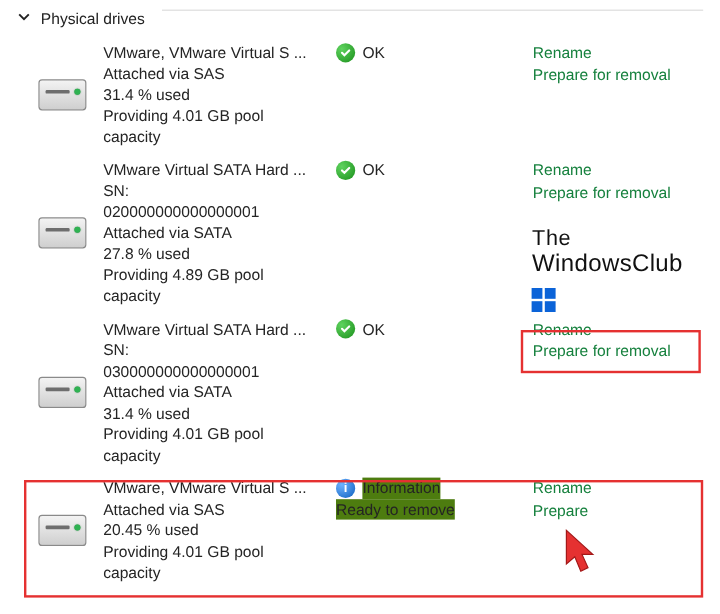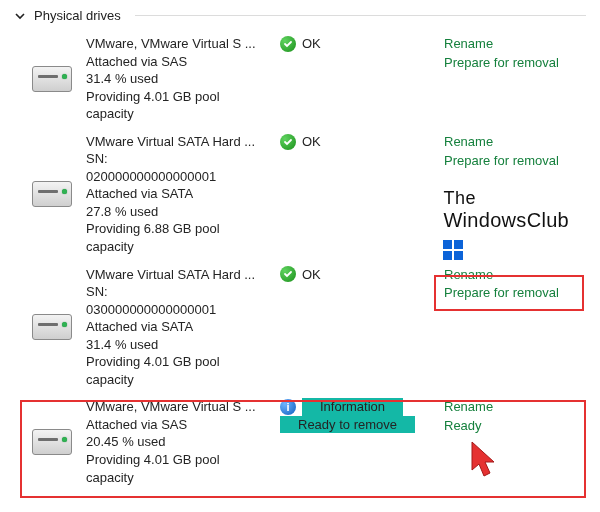--- a/index.html
+++ b/index.html
@@ -9,21 +9,21 @@
     color: #242424;
     background: #ffffff;
     width: 600px;
     height: 512px;
     overflow: hidden;
     position: relative;
     padding: 8px 14px 0 14px;
   }
   .section-header {
     display: flex;
-    align-items: center;
+    align-items: flex-start;
     gap: 8px;
     margin-bottom: 6px;
   }
   .chevron {
     width: 12px; height: 12px;
     display: inline-flex; align-items:center; justify-content:center;
   }
   .chevron svg { width:10px; height:10px; }
   .section-title { font-size: 13px; font-weight: 400; color:#222; }
   .hr {
@@ -73,21 +73,21 @@
     display:flex; align-items:center; justify-content:center;
   }
   .ok-badge svg { width:10px; height:10px; }
   .info-badge {
     width:16px; height:16px; border-radius:50%;
     background: radial-gradient(circle at 30% 30%, #6fb4ff, #0d5fbf);
     display:flex; align-items:center; justify-content:center;
     color:#fff; font-weight:bold; font-size:11px;
   }
   .status-text { }
-  .hl { background: #14b8a6; padding: 0 18px; }
+  .hl { background: #4d7c0f; padding: 0 0; }
   .actions-col { display:flex; flex-direction:column; line-height:1.45; }
   .link { color:#15803d; cursor:pointer; width:fit-content; }
   .red-box-a {
     position:absolute;
     border:2px solid #e53131;
     pointer-events:none;
   }
   .red-box-b {
     position:absolute;
     border:2px solid #e53131;
@@ -167,21 +167,21 @@
       <div class="body"></div>
         <div class="slot"></div>
         <div class="led"></div>
     </div>
     <div class="info-col">
       <div class="info-line">VMware Virtual SATA Hard ...</div>
       <div class="info-line">SN:</div>
       <div class="info-line">020000000000000001</div>
       <div class="info-line">Attached via SATA</div>
       <div class="info-line">27.8 % used</div>
-      <div class="info-line">Providing 6.88 GB pool</div>
+      <div class="info-line">Providing 4.89 GB pool</div>
       <div class="info-line">capacity</div>
     </div>
     <div class="status-col">
       <div class="status-top">
         <span class="status-icon ok-badge">
           <svg viewBox="0 0 10 10">
               <path d="M2 5 L4 7 L8 3" stroke="#fff" stroke-width="1.8" fill="none" stroke-linecap="round"></path>
             </svg>
         </span>
         <span class="status-text">OK</span>
@@ -239,21 +239,21 @@
     </div>
     <div class="status-col">
       <div class="status-top">
         <span class="status-icon info-badge">i</span>
         <span class="status-text hl">Information</span>
       </div>
       <span class="status-text hl">Ready to remove</span>
     </div>
     <div class="actions-col">
       <span class="link">Rename</span>
-      <span class="link">Ready</span>
+      <span class="link">Prepare</span>
     </div>
   </div>
 
 </div>
 
 <div class="red-box-a" style="left:434px; top:275px; width:150px; height:36px;"></div>
 <div class="red-box-b" style="left:20px; top:400px; width:566px; height:98px;"></div>
 
 <div class="watermark">
   <div class="l1">The</div>

